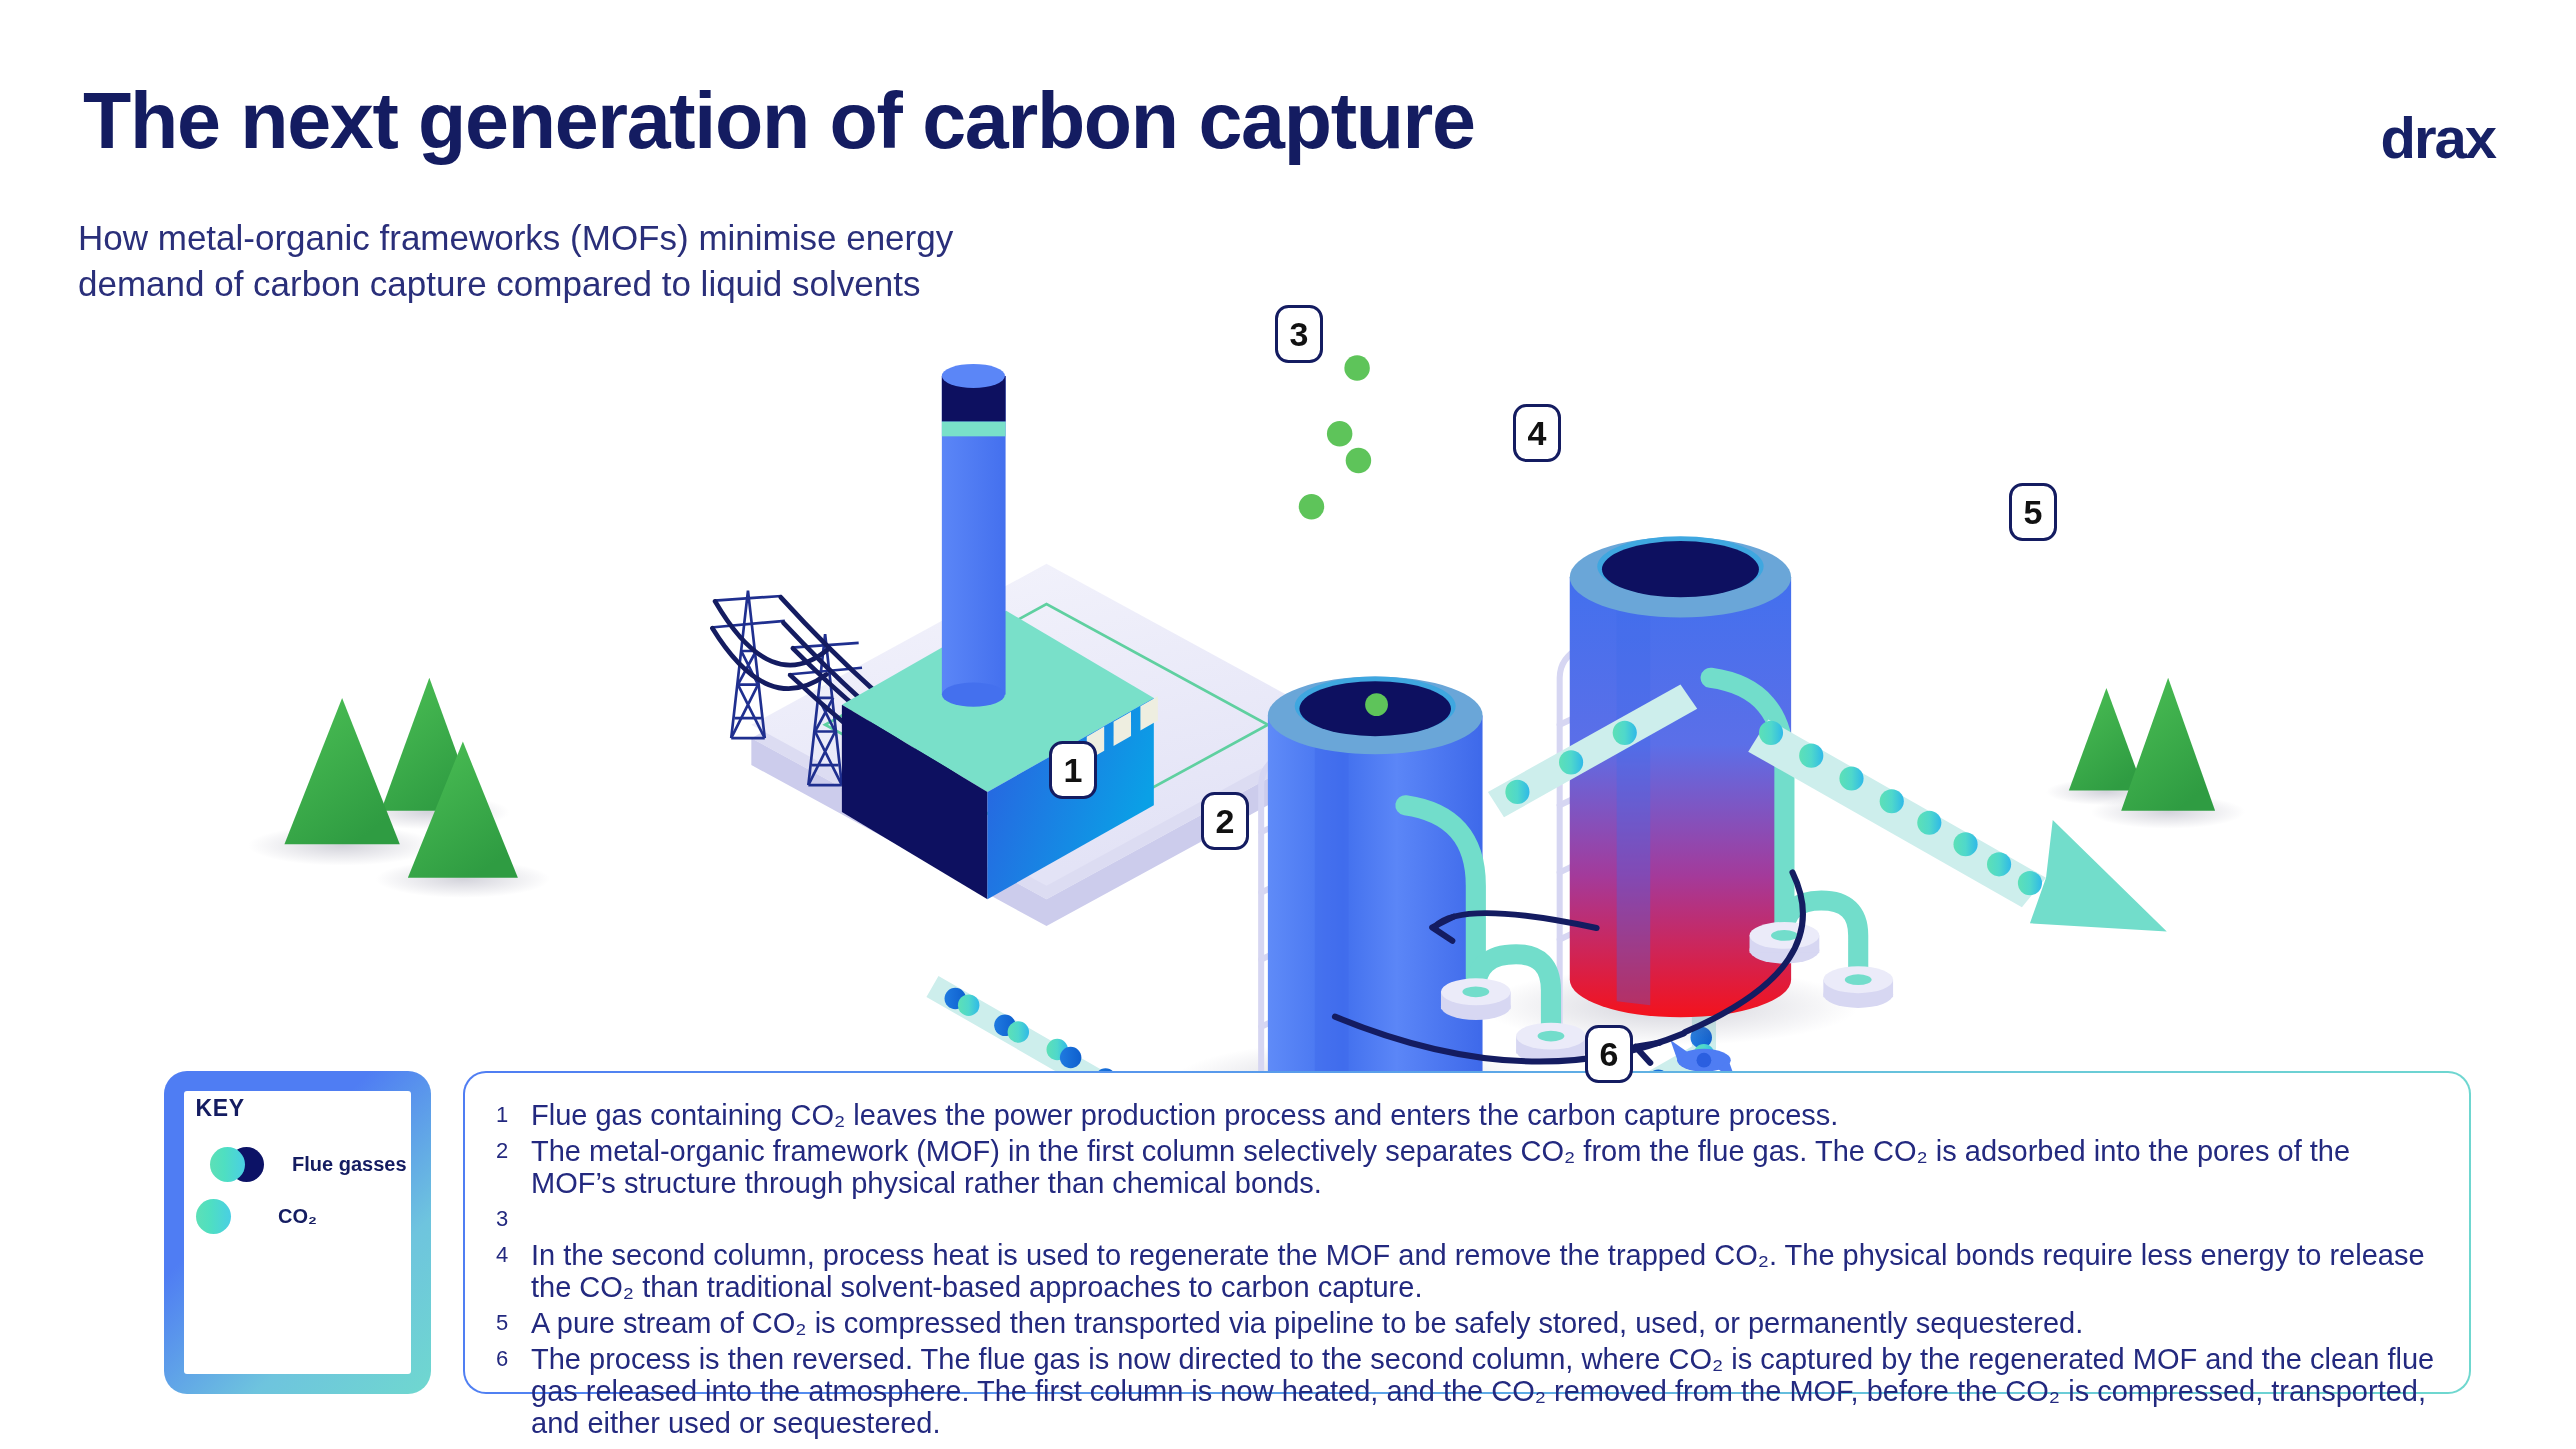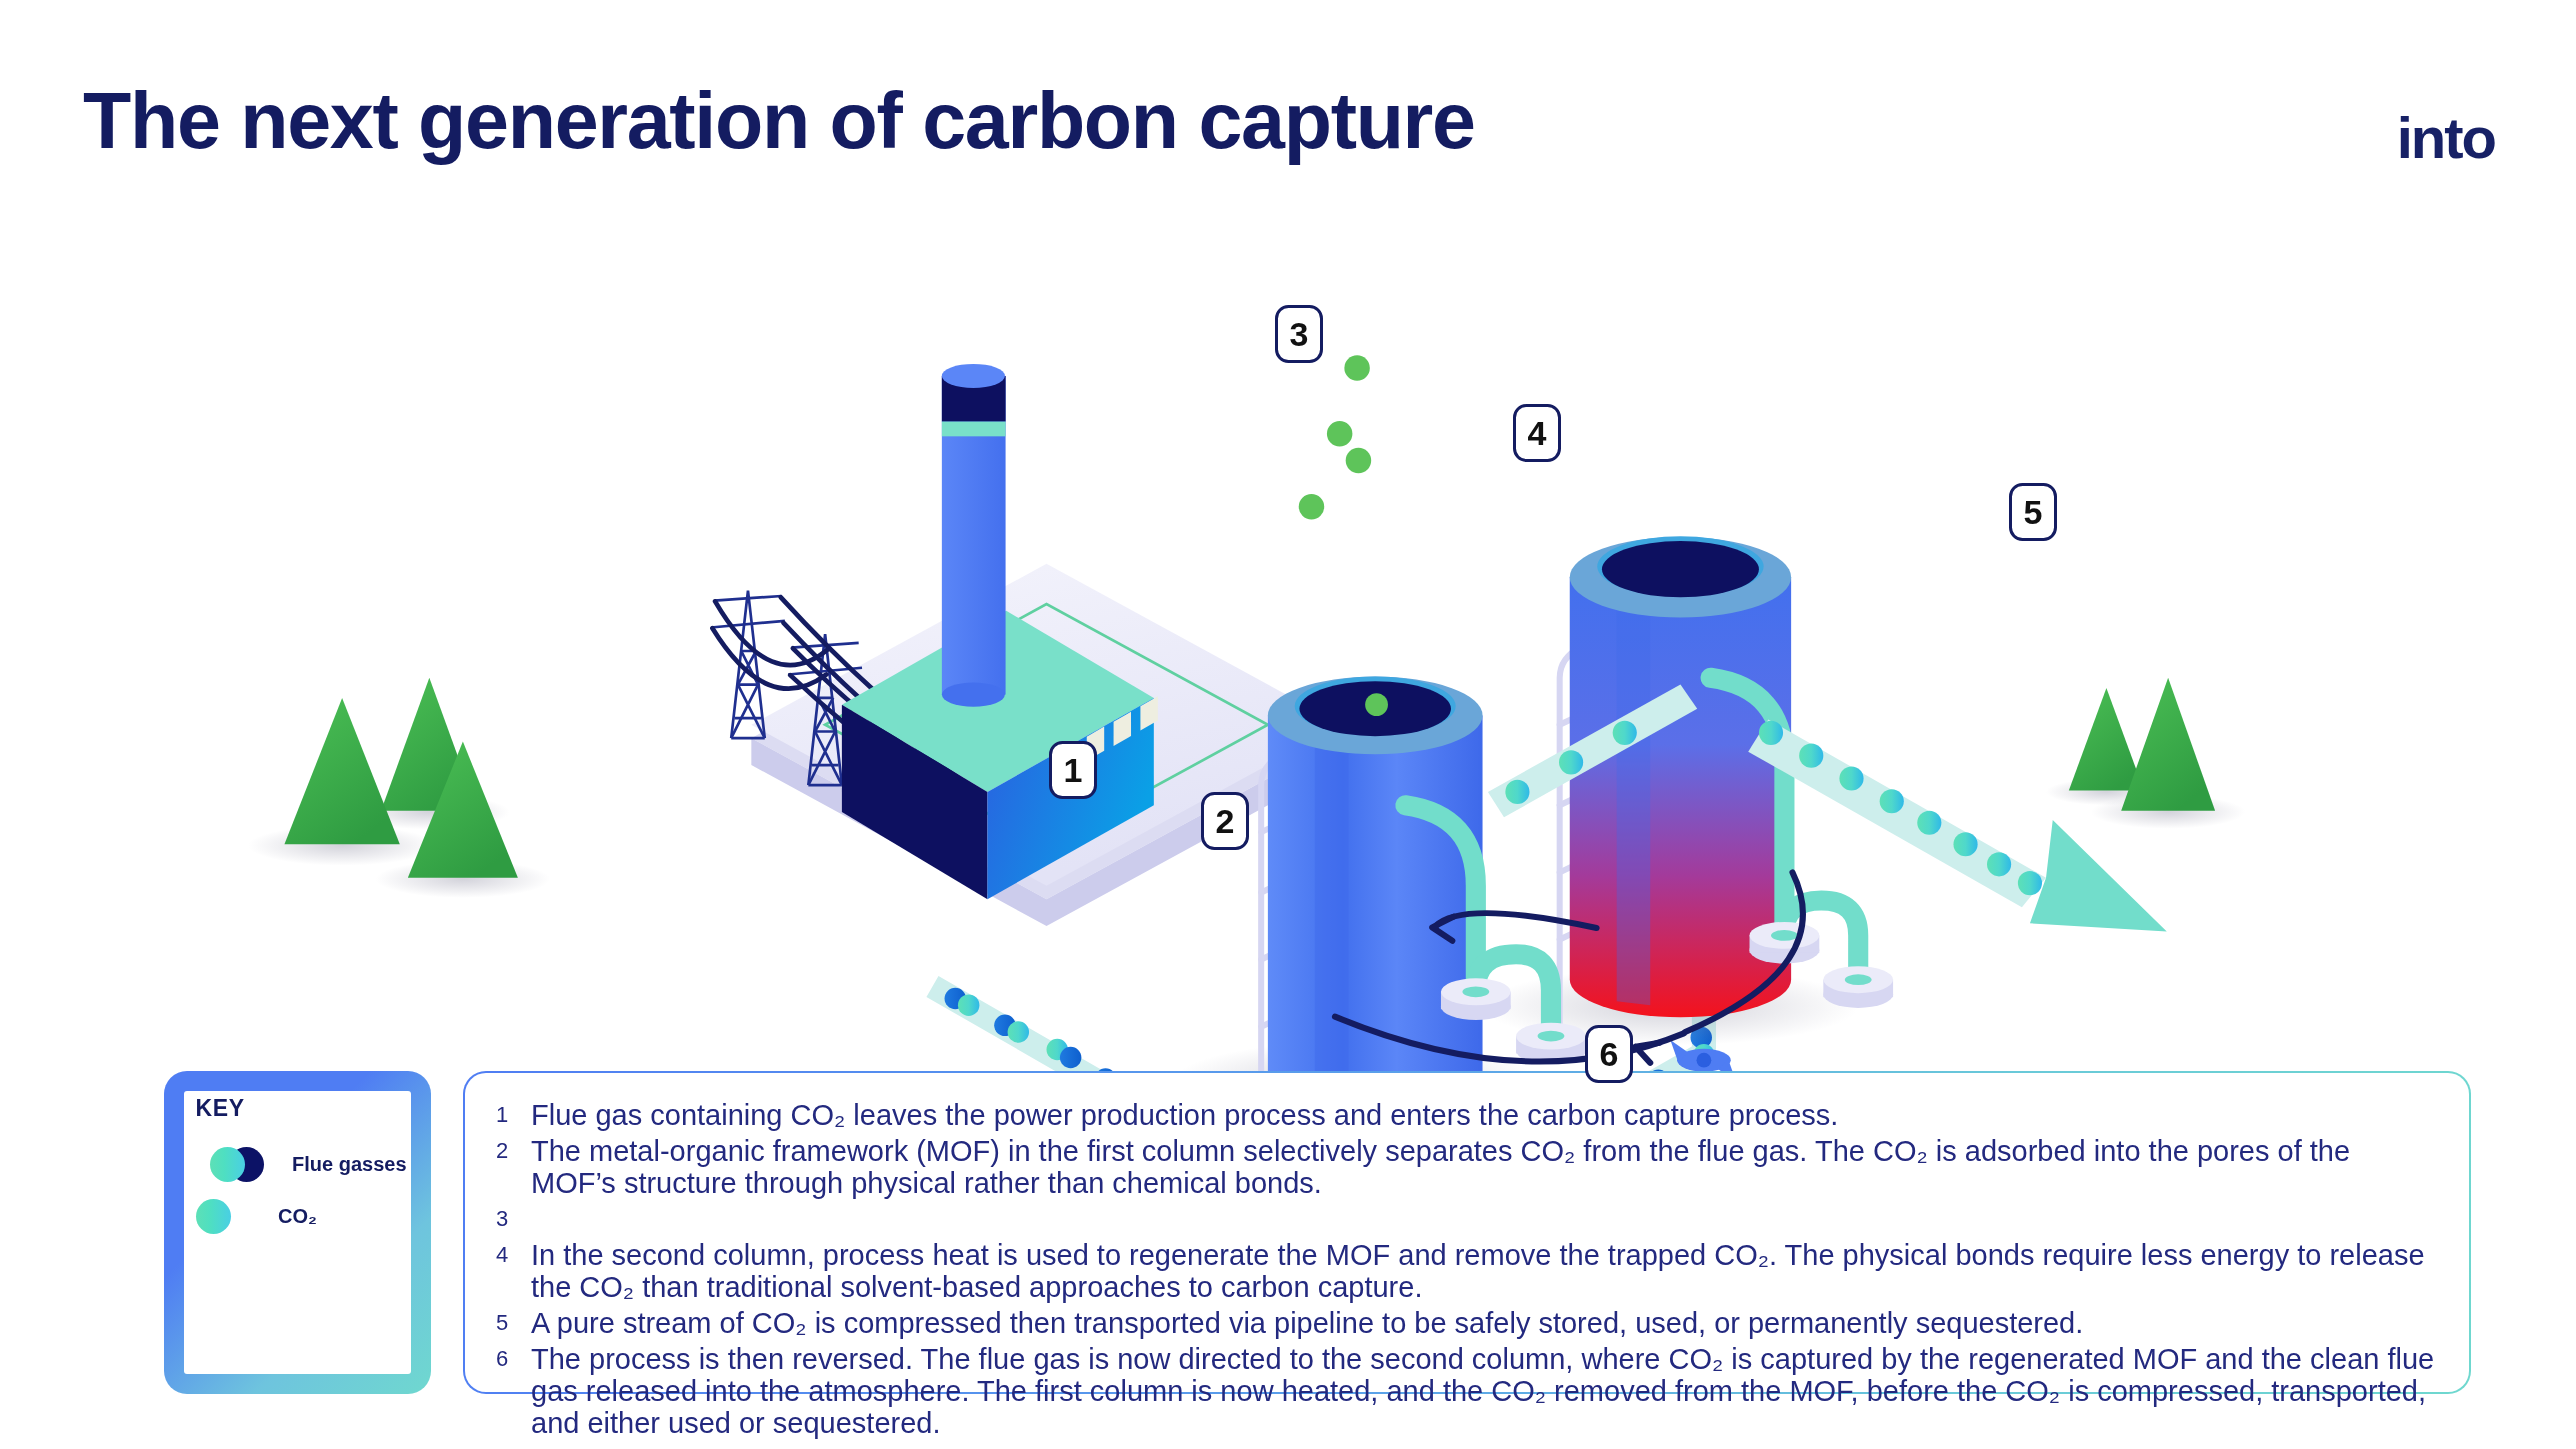--- a/index.html
+++ b/index.html
@@ -85,21 +85,23 @@
   .step-text{
     font-size:29px;line-height:32px;color:#23297f;font-weight:400;
   }
 </style>
 </head>
 <body>
 
 <div class="root">
 
   <div id="page-title">The next generation of carbon capture</div>
-  <div id="brand-logo">into</div>
+  <div id="subtitle">How metal-organic frameworks (MOFs) minimise energy
+demand of carbon capture compared to liquid solvents</div>
+  <div id="brand-logo">drax</div>
 
   <div id="illustration">
     <svg class="stage" viewBox="0 0 3840 1180">
       <defs>
         <linearGradient id="gBuilding" x1="0" y1="0" x2="1" y2="0.4">
           <stop offset="0" stop-color="#2b5fe0"></stop>
             <stop offset="1" stop-color="#0aa0e6"></stop>
         </linearGradient>
         <linearGradient id="gChim" x1="0" y1="0" x2="1" y2="0">
           <stop offset="0" stop-color="#5b86f7"></stop>

